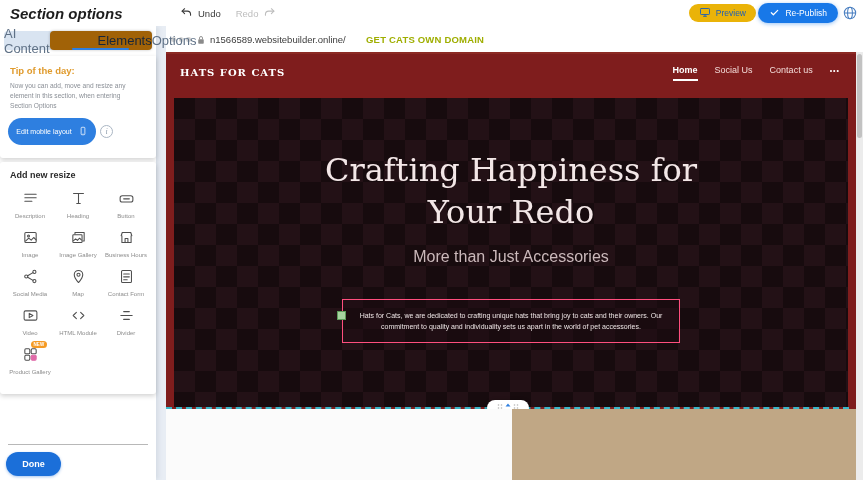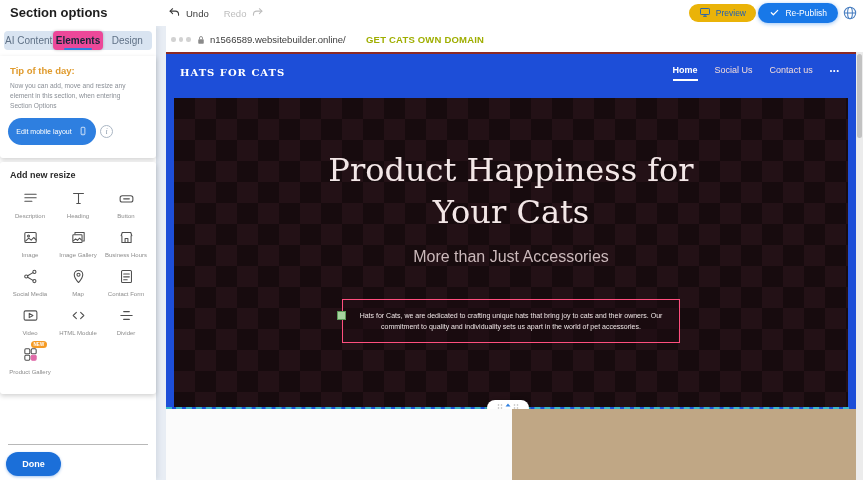--- a/index.html
+++ b/index.html
@@ -2,42 +2,42 @@
 <html><head>
 <meta charset="utf-8">
 <style>
   * { margin:0; padding:0; box-sizing:border-box; }
   html,body { width:863px; height:480px; overflow:hidden; background:#e8edf4;
     font-family:"Liberation Sans", sans-serif; }
   .app { position:relative; width:863px; height:480px; }
 
   
   .topbar { position:absolute; top:0; left:0; width:863px; height:26px; background:#fff; z-index:10; }
-  .tb-title { position:absolute; left:10px; top:5px; font-size:13px; font-weight:bold; color:#1d1d1d; }
-  .undo-wrap { position:absolute; left:168px; top:6px; display:flex; align-items:center; gap:5px; font-size:9.5px; }
+  .tb-title { position:absolute; left:10px; top:5px; font-size:15px; font-weight:bold; color:#1d1d1d;font-style:italic; }
+  .undo-wrap { position:absolute; left:180px; top:6px; display:flex; align-items:center; gap:5px; font-size:9.5px; }
   .undo-wrap svg { width:13px; height:13px; }
   .undo-label { color:#3a3a3a; }
   .redo-label { color:#bdbdbd; margin-left:10px; }
   .preview-btn { position:absolute; right:107px; top:4px; height:18px; padding:0 10px; border-radius:9px;
     background:#eab308; color:#1c5fb8; font-size:8.5px; display:flex; align-items:center; gap:5px; border:none; cursor:pointer; }
   .preview-btn svg { width:12px; height:12px; }
   .republish-btn { position:absolute; right:25px; top:3px; height:20px; padding:0 11px; border-radius:10px;
     background:#1878e8; color:#fff; font-size:8.5px; font-weight:normal; display:flex; align-items:center; gap:5px;
     border:none; cursor:pointer; box-shadow:0 1px 4px rgba(24,120,232,.45); }
   .republish-btn svg { width:11px; height:11px; }
   .globe-btn { position:absolute; right:5px; top:5px; width:16px; height:16px; cursor:pointer; }
   .globe-btn svg { width:16px; height:16px; }
 
   
   .sidebar { position:absolute; left:0; top:26px; width:156px; height:454px; background:#fff;
     box-shadow:2px 0 5px rgba(60,80,110,.12); z-index:5; }
   .tabs { position:absolute; top:5px; left:4px; width:148px; height:19px; background:#d9e4f1; border-radius:4px; display:flex; }
-  .tab { flex:1; display:flex; align-items:center; justify-content:center; font-size:10px; color:#5f7186;
+  .tab { flex:1; display:flex; align-items:center; justify-content:center; font-size:13px; color:#5f7186;
     position:relative; cursor:pointer; }
-  .tab.active { background:#ec4899; border-radius:4px; color:#16253a; font-weight:bold; box-shadow:0 0 3px rgba(0,0,0,.25); }
+  .tab.active { background:#a16207; border-radius:4px; color:#16253a; font-weight:normal; box-shadow:0 0 3px rgba(0,0,0,.25);padding-left:48px; }
   .tab.active::after { content:""; position:absolute; bottom:0; left:22%; width:56%; height:2px; background:#2e7fe0; border-radius:1px; }
 
   .tip-card { position:absolute; top:30px; left:0; width:156px; height:102px; background:#fff;
     box-shadow:0 2px 5px rgba(0,0,0,.18); border-radius:0 0 3px 3px; }
   .tip-title { position:absolute; top:9px; left:10px; font-size:9.5px; font-weight:bold; color:#e09b2d; }
   .tip-body { position:absolute; top:25px; left:10px; width:132px; font-size:6.6px; line-height:1.5; color:#8a8f96; }
   .edit-mobile { position:absolute; top:62px; left:8px; height:27px; width:88px; border-radius:14px; background:#2e7fe0;
     color:#fff; font-size:7px; display:flex; align-items:center; justify-content:center; gap:6px; border:none; cursor:pointer; }
   .edit-mobile svg { width:10px; height:14px; }
   .info-btn { position:absolute; top:69px; left:100px; width:13px; height:13px; border-radius:50%;
@@ -68,21 +68,21 @@
   .lock { position:absolute; left:29px; top:6px; }
   .lock svg { width:12px; height:12px; }
   .url-text { position:absolute; left:44px; top:8px; font-size:9.5px; color:#3c3c3c; }
   .domain-cta { position:absolute; left:200px; top:8px; font-size:9.5px; font-weight:bold; color:#9fae00;
     letter-spacing:.2px; cursor:pointer; text-decoration:none; }
 
   
   .site { position:absolute; top:26px; left:0; width:697px; height:428px; }
   .scrollbar { position:absolute; right:0; top:0; width:7px; height:100%; background:#ececec; }
   .scroll-thumb { position:absolute; top:2px; left:1px; width:5px; height:84px; background:#c2c2c2; border-radius:3px; }
-  .site-inner { position:absolute; left:0; top:0; width:690px; height:100%; background:#1d4ed8; border-top:2px solid #8c2a24; }
+  .site-inner { position:absolute; left:0; top:0; width:690px; height:100%; background:#7f1d1d; border-top:2px solid #8c2a24; }
 
   .site-header { position:absolute; top:0; left:0; right:0; height:44px; }
   .site-logo { position:absolute; left:14px; top:13px; font-family:"DejaVu Serif",serif; font-size:10px; font-weight:bold;
     letter-spacing:1px; color:#fff; cursor:pointer; }
   .site-nav { position:absolute; right:16px; top:11px; display:flex; gap:17px; align-items:center; font-size:9px; color:#f3dcd9; }
   .nav-item { position:relative; cursor:pointer; }
   .nav-item.active { color:#fff; font-weight:bold; }
   .nav-item.active::after { content:""; position:absolute; left:0; right:0; bottom:-6px; height:2px; background:#fff; }
   .nav-more { color:#fff; font-size:7px; letter-spacing:1px; cursor:pointer; }
 
@@ -150,21 +150,21 @@
           <circle cx="12" cy="12" r="8.5"></circle>
           <ellipse cx="12" cy="12" rx="3.6" ry="8.5"></ellipse>
           <path d="M3.5 12h17"></path>
         </svg></span>
   </header>
 
   <aside class="sidebar">
     <div class="tabs">
       <div class="tab">AI Content</div>
       <div class="tab active">Elements</div>
-      <div class="tab">Design</div>
+      <div class="tab">Options</div>
     </div>
 
     <div class="tip-card">
       <div class="tip-title">Tip of the day:</div>
       <div class="tip-body">Now you can add, move and resize any element in this section, when entering Section Options</div>
       <button class="edit-mobile">
         <span>Edit mobile layout</span>
         <span><svg viewBox="0 0 24 24" fill="none" stroke="#fff" stroke-width="1.8">
               <rect x="7.5" y="3" width="9" height="18" rx="2"></rect>
               <circle cx="12" cy="17.5" r="0.9" fill="#fff" stroke="none"></circle>
@@ -306,21 +306,21 @@
           <div class="site-logo">HATS FOR CATS</div>
           <nav class="site-nav">
             <span class="nav-item active">Home</span>
             <span class="nav-item">Social Us</span>
             <span class="nav-item">Contact us</span>
             <span class="nav-more">•••</span>
           </nav>
         </div>
 
         <div class="hero">
-          <h1>Product Happiness for Your Cats</h1>
+          <h1>Crafting Happiness for Your Redo</h1>
           <div class="hero-subtitle">More than Just Accessories</div>
           <div class="para-box">
             <span class="handle-sq"></span>
             <span>Hats for Cats, we are dedicated to crafting unique hats that bring joy to cats and their owners. Our commitment to quality and individuality sets us apart in the world of pet accessories.</span>
           </div>
         </div>
 
         <div class="section-end">
           <div class="drag-pill">
             <svg viewBox="0 0 26 12">

